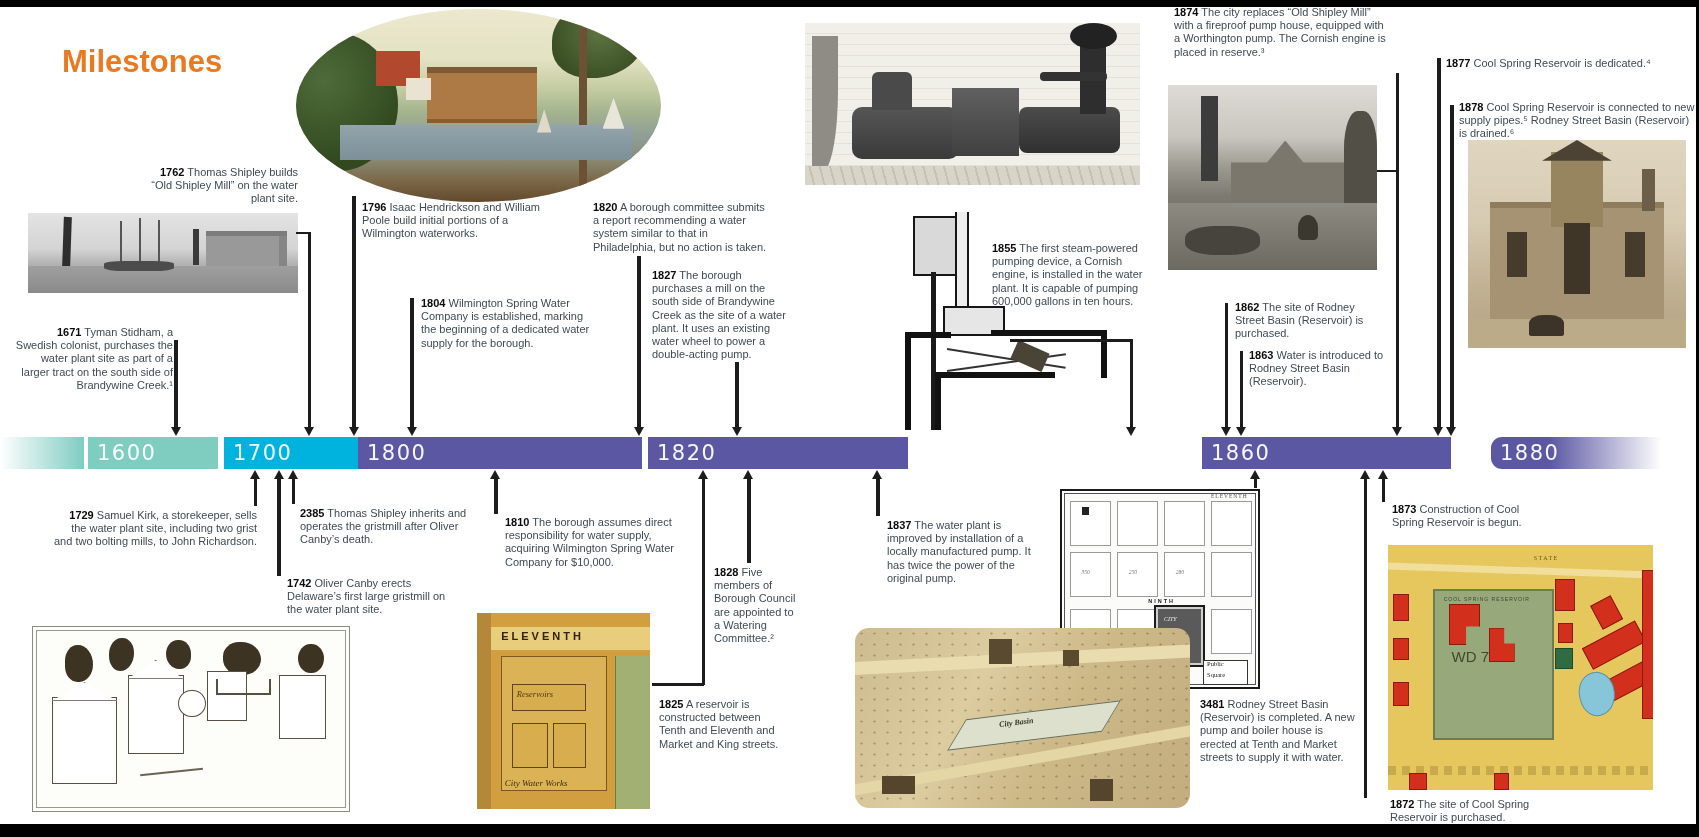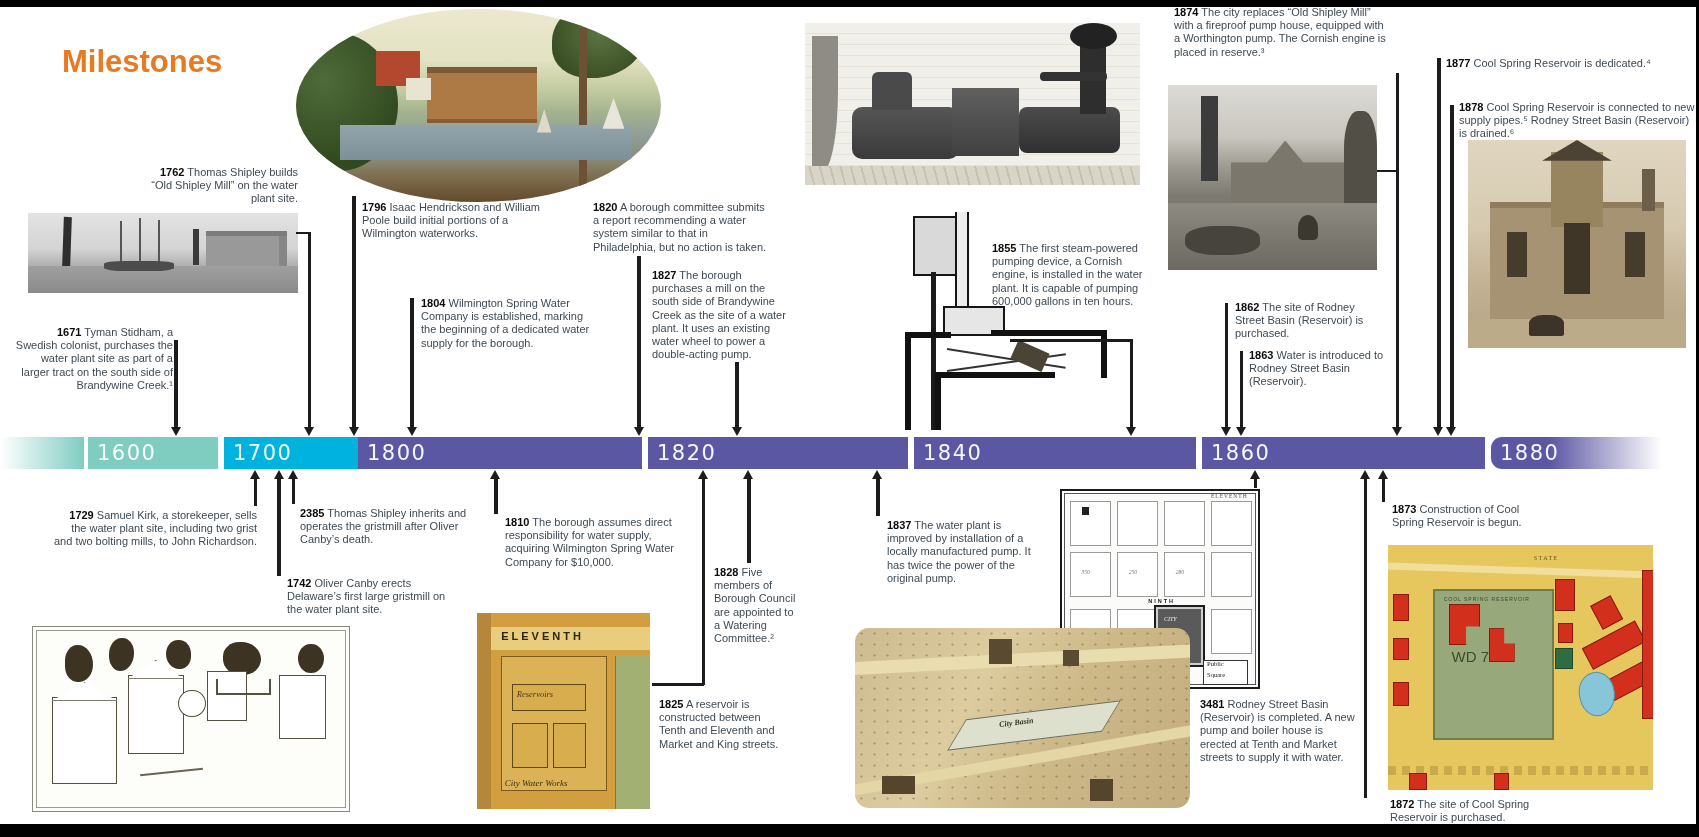--- a/index.html
+++ b/index.html
@@ -19,21 +19,21 @@
   .ah-u{position:absolute;width:0;height:0;border-left:5px solid transparent;border-right:5px solid transparent;border-bottom:9px solid #1c1c1c;}
   
   .seg{position:absolute;top:437px;height:32px;}
   .seg .lbl{position:absolute;left:9px;top:4px;font-size:21px;font-weight:400;color:#ffffff;letter-spacing:1.5px;font-family:"DejaVu Sans",sans-serif;opacity:.95;}
   #seg-lead{left:0;width:84px;background:linear-gradient(to right,rgba(127,204,193,0),#7fccc1);}
   #seg-1600{left:88px;width:130px;background:#7fccc1;}
   #seg-1700{left:224px;width:128px;background:#00b3de;padding-left:36px;}
   #seg-1800{left:358px;width:284px;background:#5b57a3;}
   #seg-1820{left:648px;width:260px;background:#5b57a3;}
   #seg-1840{left:914px;width:282px;background:#5b57a3;}
-  #seg-1860{left:1202px;width:283px;background:#5b57a3;}
+  #seg-1860{left:1202px;width:249px;background:#5b57a3;}
   #seg-1880{left:1491px;width:208px;background:linear-gradient(to right,#5b57a3 0%,#5b57a3 28%,rgba(91,87,163,0) 82%);border-radius:11px;}
   
   .img{position:absolute;overflow:hidden;}
   .shape{position:absolute;}
   
   #oval{left:296px;top:9px;width:365px;height:193px;border-radius:50%;
         background:linear-gradient(to bottom,#ece8cf 0%,#e3e2c2 26%,#c2cba0 42%,#a3b28e 54%,#8f9e97 66%,#8a8f7c 76%,#7d6b4c 88%,#63492c 100%);}
   
   #mill-photo{left:28px;top:213px;width:270px;height:80px;background:linear-gradient(to bottom,#e3e3e3 0%,#d4d4d4 45%,#b9b9b9 60%,#a2a2a2 75%,#8e8e8e 100%);}
   
@@ -246,23 +246,20 @@
     </div>
   <div class="seg" id="seg-1700">
       <span class="lbl">1700</span>
     </div>
   <div class="seg" id="seg-1800">
       <span class="lbl">1800</span>
     </div>
   <div class="seg" id="seg-1820">
       <span class="lbl">1820</span>
     </div>
-  <div class="seg" id="seg-1840">
-      <span class="lbl">1840</span>
-    </div>
   <div class="seg" id="seg-1860">
       <span class="lbl">1860</span>
     </div>
   <div class="seg" id="seg-1880">
       <span class="lbl">1880</span>
     </div>
 
   <div class="vline" style="left:174px;top:340px;width:4px;height:88px;"></div>
   <div class="ah-d" style="left:171px;top:427px;"></div>
 

